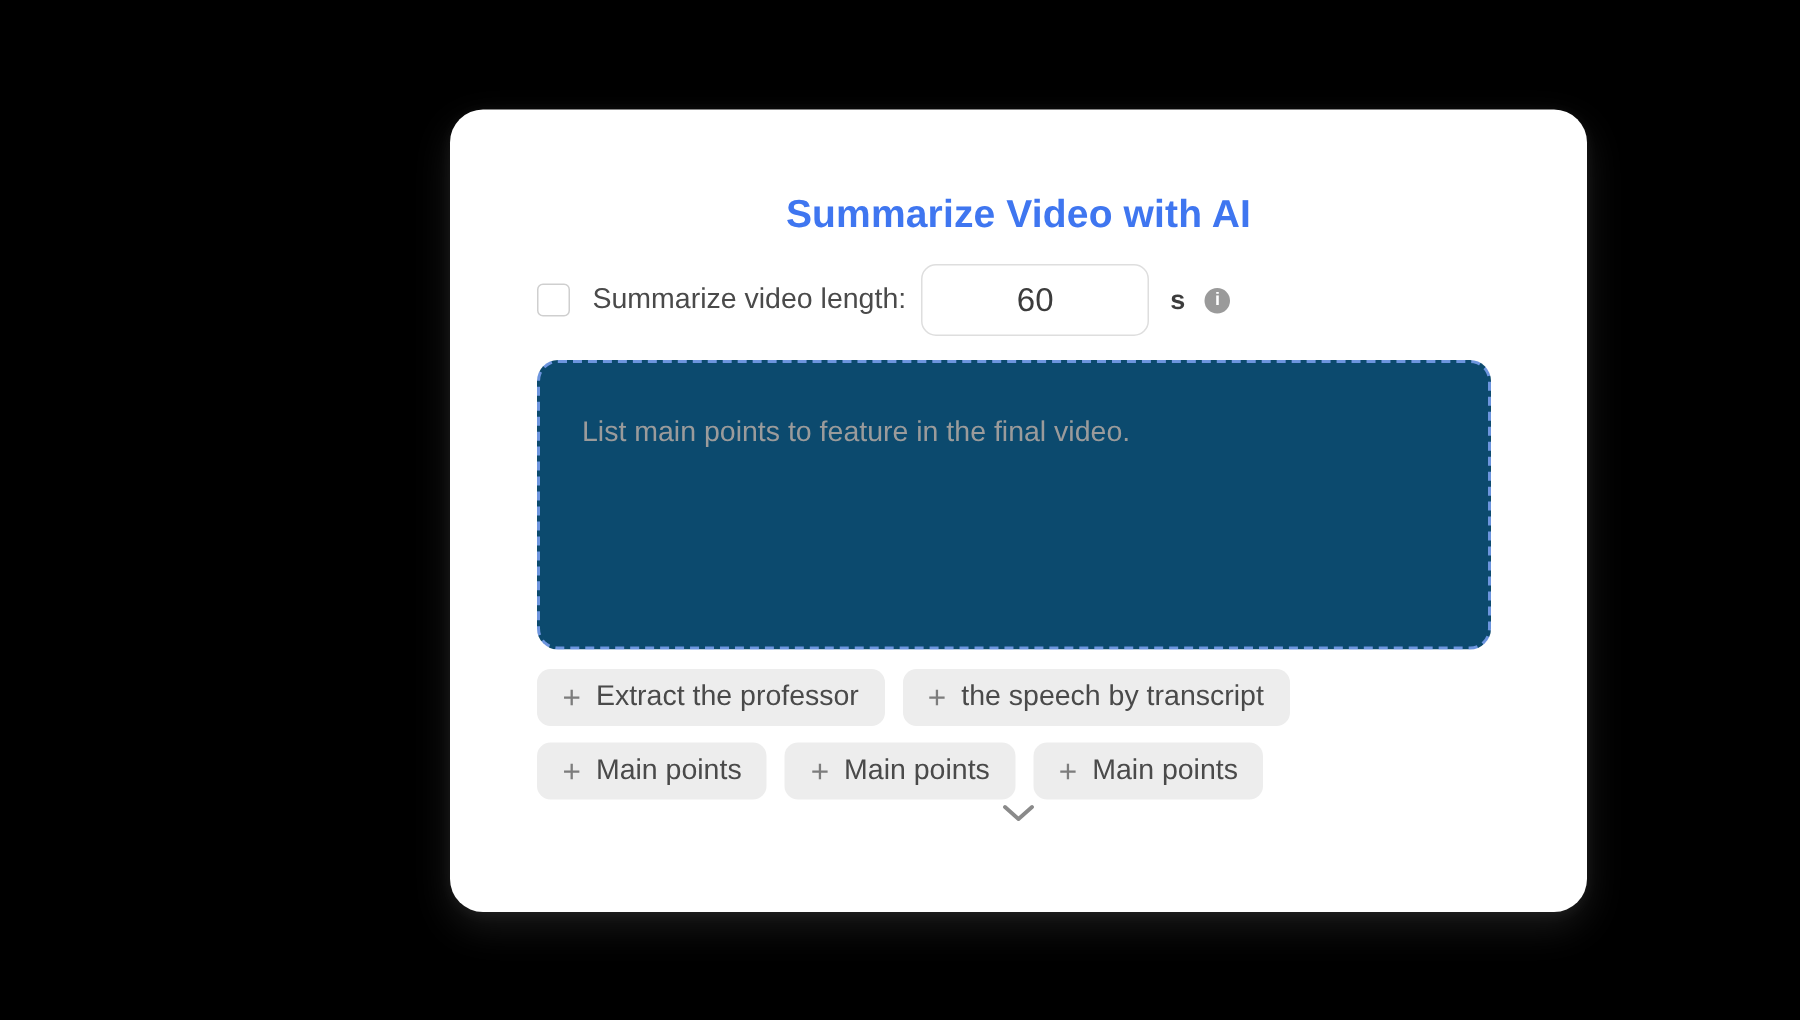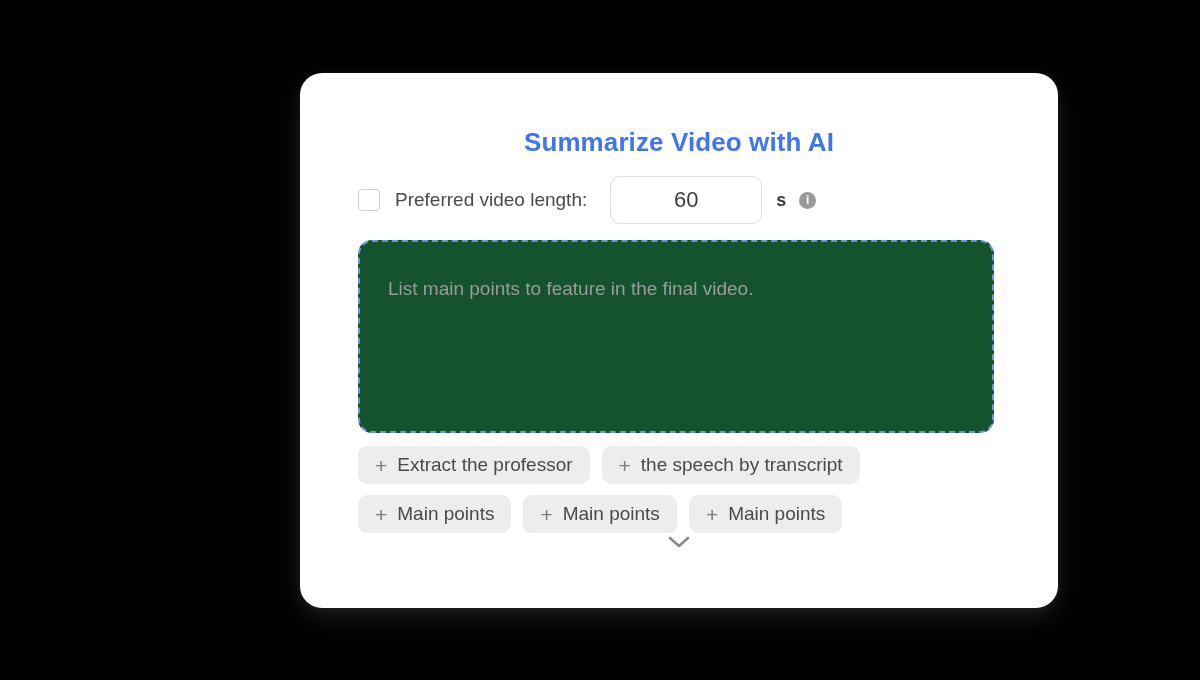--- a/index.html
+++ b/index.html
@@ -69,21 +69,21 @@
     flex: 0 0 auto;
     cursor: pointer;
   }
   .length-label {
     margin-left: 15px;
     font-size: 19px;
     color: #4a4a4a;
     white-space: nowrap;
   }
   .length-input {
-    margin-left: 23px;
+    margin-left: 10px;
     width: 152px;
     height: 48px;
     border: 1.4px solid #dedede;
     border-radius: 10px;
     background: #ffffff;
     box-sizing: border-box;
     font-family: "Liberation Sans", sans-serif;
     font-size: 22px;
     color: #3c3c3c;
     text-align: center;
@@ -117,21 +117,21 @@
   
   .drop-area {
     position: absolute;
     left: 58px;
     top: 167px;
     width: 636px;
     height: 193px;
     border: 2px dashed #6d95de;
     border-radius: 14px;
     box-sizing: border-box;
-    background: #14532d;
+    background: #0c4a6e;
     cursor: text;
     text-decoration: underline;
   }
   .drop-placeholder {
     position: absolute;
     left: 28px;
     top: 36px;
     font-size: 19px;
     color: #9b9b9b;
   }
@@ -186,21 +186,21 @@
 <body>
 
 <div class="stage">
 
   <div class="card">
 
     <div class="title">Summarize Video with AI</div>
 
     <div class="length-row">
       <div class="checkbox"></div>
-      <div class="length-label">Preferred video length:</div>
+      <div class="length-label">Summarize video length:</div>
       <input class="length-input" type="text" value="60" style="">
       <div class="unit">s</div>
       <div class="info-icon">
           <span>i</span>
         </div>
     </div>
 
     <div class="drop-area">
       <div class="drop-placeholder">List main points to feature in the final video.</div>
     </div>

